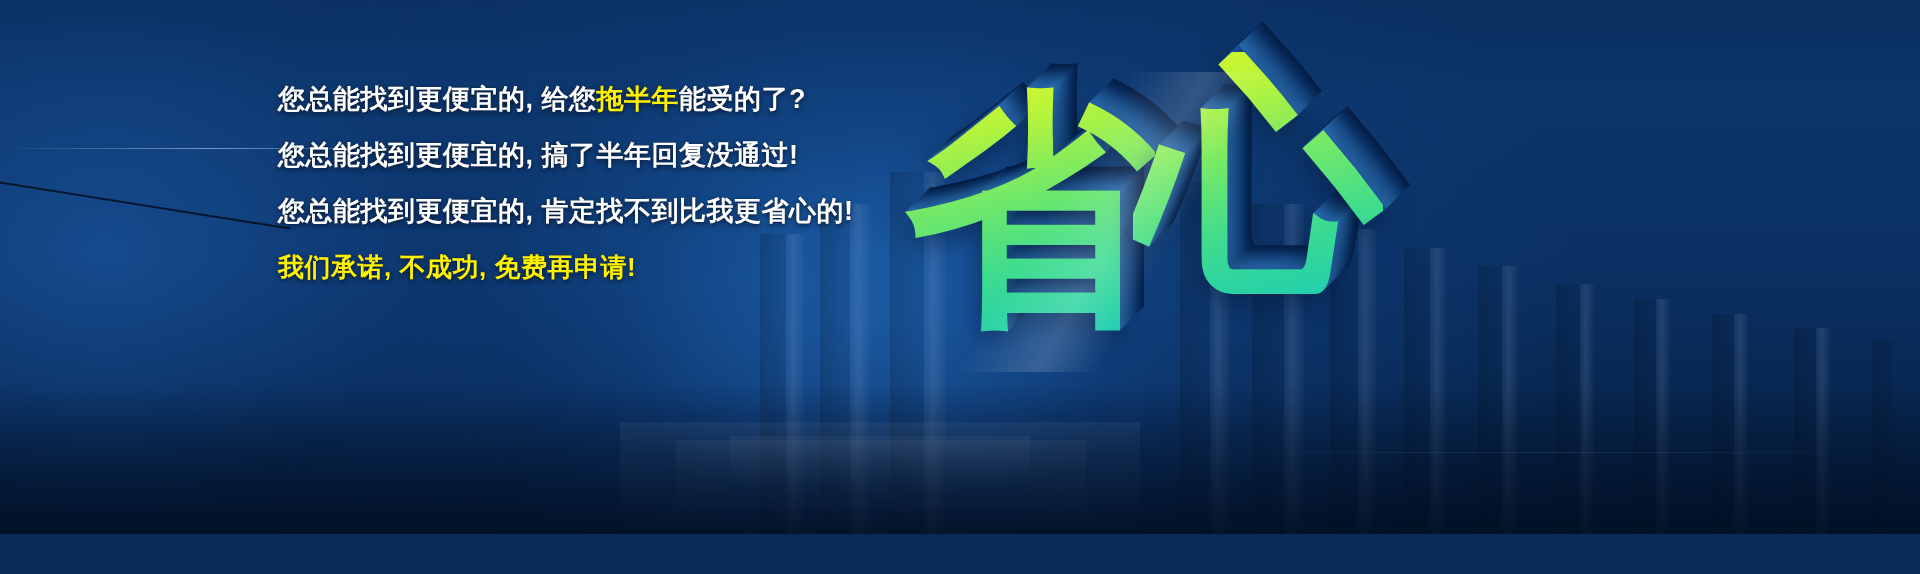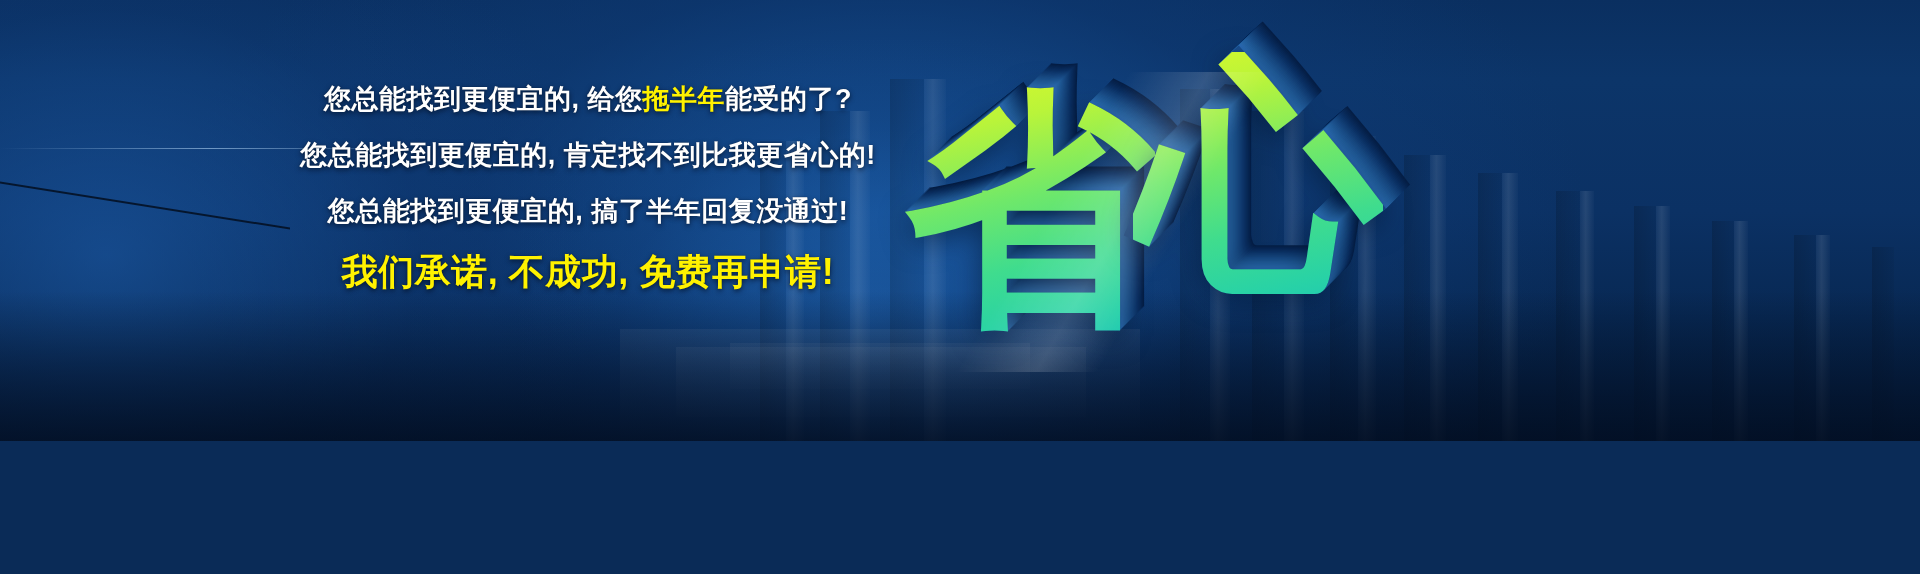--- a/index.html
+++ b/index.html
@@ -5,26 +5,25 @@
   * { margin:0; padding:0; box-sizing:border-box; }
   html, body { width:1920px; height:574px; overflow:hidden; }
   body {
     font-family: "Liberation Sans", "DejaVu Sans", sans-serif;
     background:#0a2b57;
   }
 
   #banner {
     position:relative;
     width:1920px;
-    height:441px;
+    height:534px;
     overflow:hidden;
     background:
       radial-gradient(ellipse 900px 520px at 46% 48%, rgba(24,86,158,0.85) 0%, rgba(14,58,117,0.55) 45%, rgba(8,38,82,0.0) 78%),
       linear-gradient(180deg, #0a2f60 0%, #0c3569 18%, #0b3164 48%, #07264f 78%, #051c3c 100%);
-    text-align: center;
   }
 
   
   .arch {
     position:absolute; inset:0;
     pointer-events:none;
   }
   .pillar {
     position:absolute;
     bottom:0;
@@ -81,21 +80,21 @@
     font-weight:700;
     line-height:1;
     color:#ffffff;
     letter-spacing:0.5px;
     white-space:nowrap;
     margin-bottom:29px;
     text-shadow:0 2px 5px rgba(0,12,32,0.75), 0 0 1px rgba(0,0,0,0.5);
   }
   .copy-line:last-child { margin-bottom:0; }
   .hl { color:#FFF200; }
-  .copy-line.promo { color:#FFF200; font-size:36px; }
+  .copy-line.promo { color:#FFF200; font-size:26px; }
 
   
   .headline {
     position:absolute;
     left:905px;
     top:52px;
     width:470px;
     height:340px;
   }
   .glyph {
@@ -191,20 +190,20 @@
     <div class="glyph g-sheng">省</div>
     <div class="glyph g-xin">心</div>
     <div class="sheen"></div>
   </div>
 
   <div class="copy">
 
     <div class="copy-line"><span>您总能找到更便宜的, 给您</span><span class="hl">拖半年</span><span>能受的了?</span></div>
 
 
+    <div class="copy-line">您总能找到更便宜的, 搞了半年回复没通过!</div>
+
     <div class="copy-line">您总能找到更便宜的, 肯定找不到比我更省心的!</div>
-
-    <div class="copy-line">您总能找到更便宜的, 搞了半年回复没通过!</div>
 
     <div class="copy-line promo">我们承诺, 不成功, 免费再申请!</div>
   </div>
 
 </div>
 
 </body></html>

